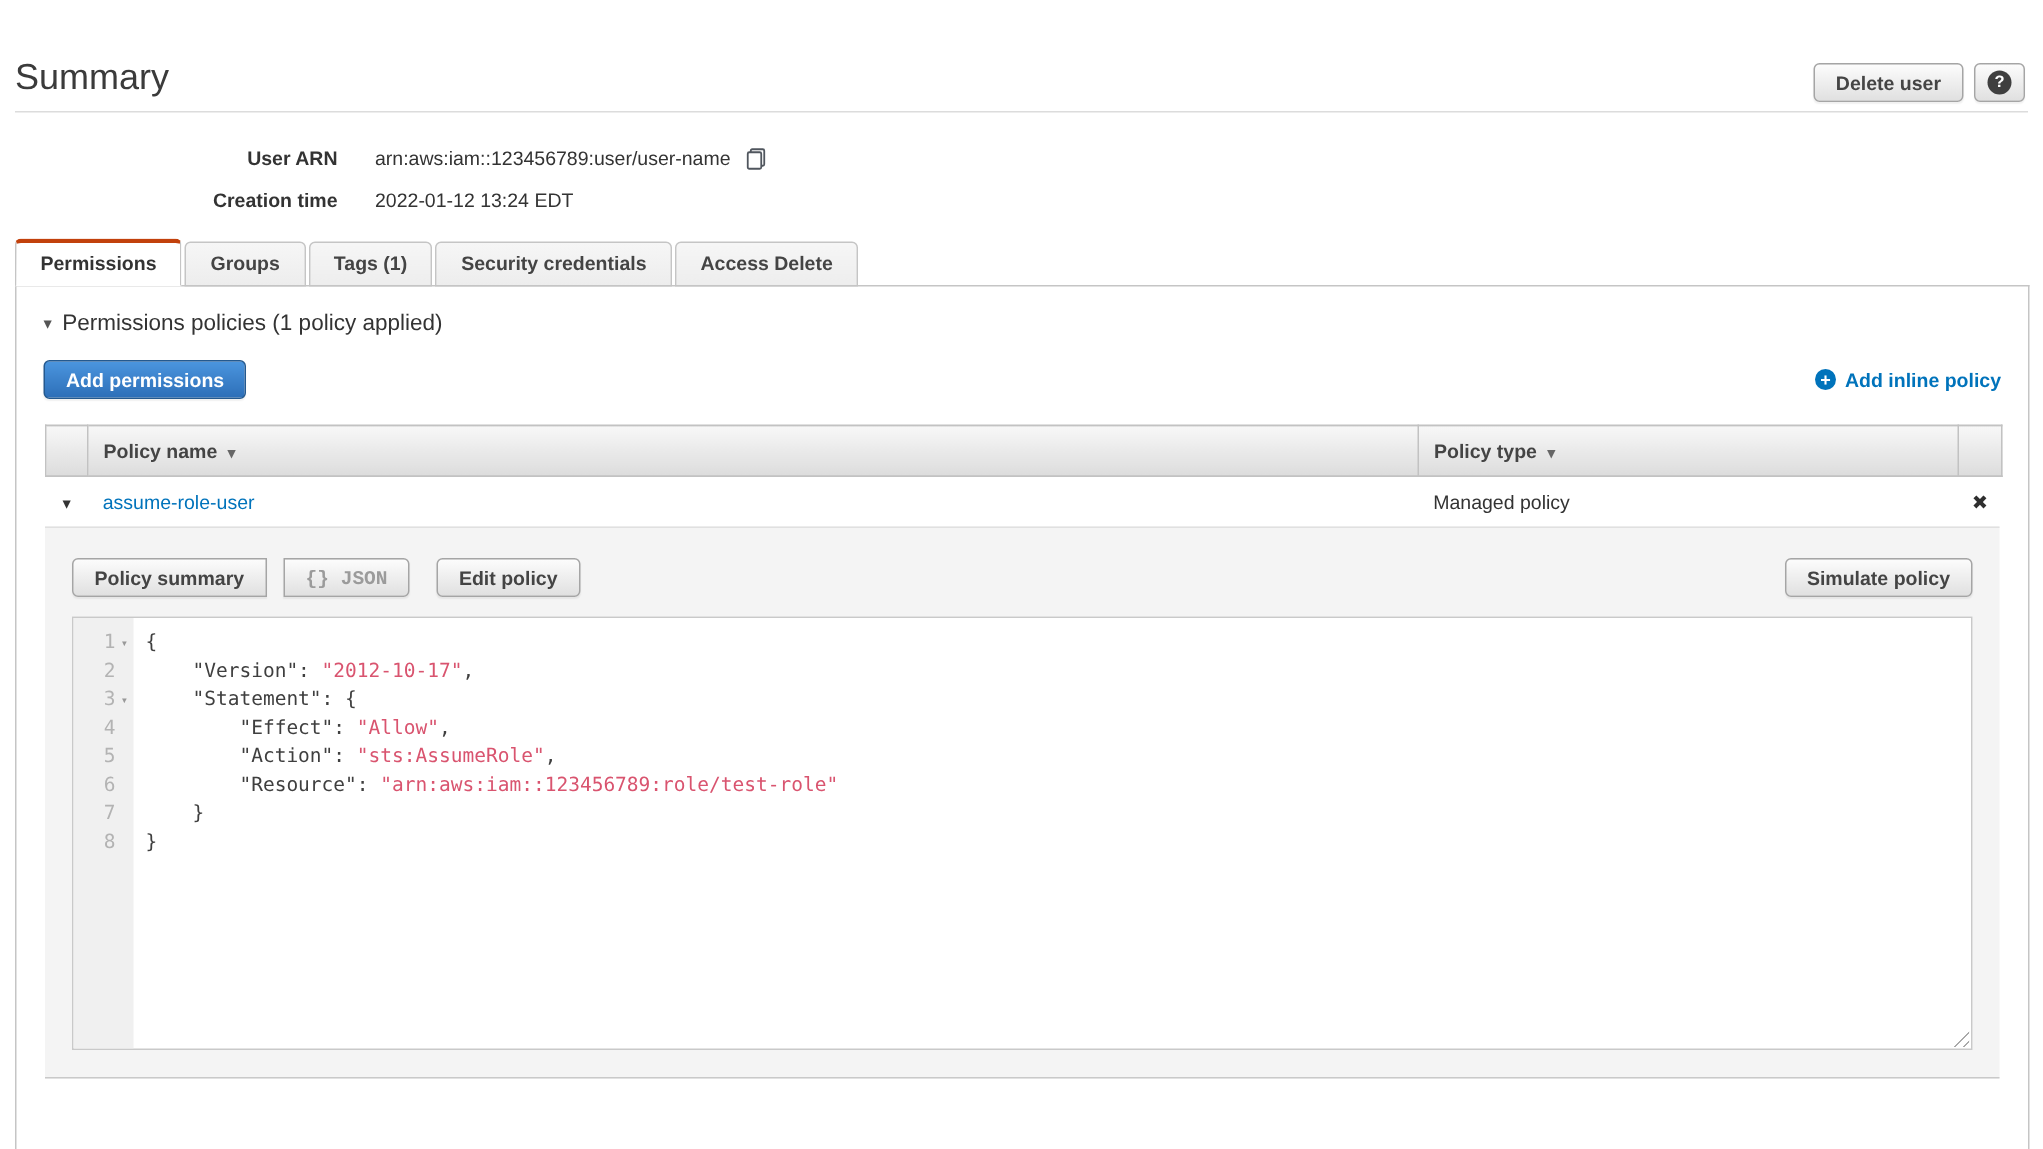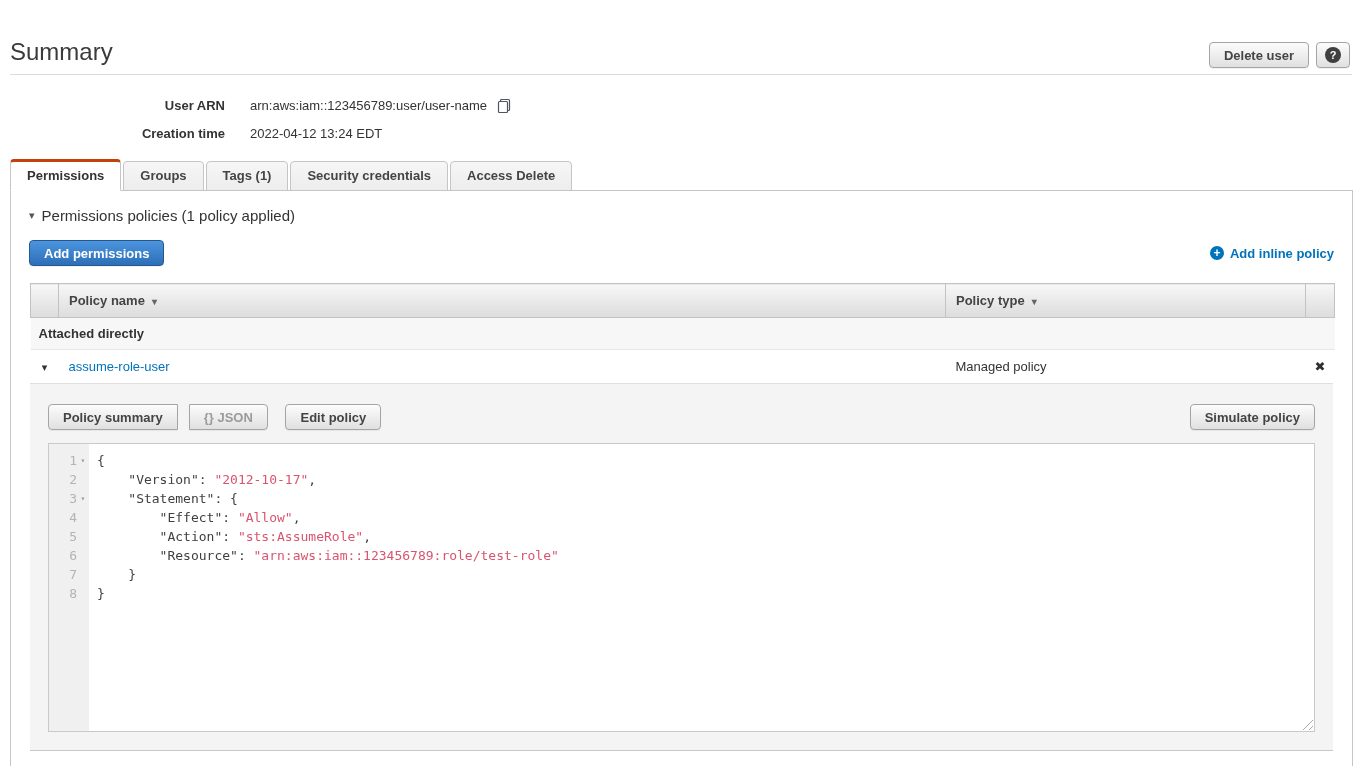--- a/index.html
+++ b/index.html
@@ -94,21 +94,21 @@
   .remove-x { font-size: 13px; color: #2f2f2f; cursor: pointer; }
 
   
   .policy-detail {
     background: #f4f4f4; border-top: 1px solid #e0e0e0; border-bottom: 1px solid #c9c9c9;
     padding: 20px 18px 18px 18px;
   }
   .detail-buttons { display: flex; justify-content: space-between; align-items: center; }
   .seg-group { display: inline-flex; gap: 12px; }
   .seg-group .btn:first-child { border-radius: 4px 0 0 4px; }
-  .seg-group .btn:last-child { border-radius: 0 4px 4px 0; margin-left: -1px; }
+  .seg-group .btn:last-child { border-radius: 0 4px 4px 0; margin-left: -1px; font-family: Liberation Mono, monospace; }
   .btn-muted { color: #9b9b9b; }
   .btn-edit { margin-left: 14px; }
 
   
   .json-editor {
     margin-top: 13px; height: 289px; background: #fff; border: 1px solid #c9c9c9;
     display: flex; position: relative; overflow: hidden;
     font-family: "DejaVu Sans Mono", monospace; font-size: 13px; line-height: 19px;
   }
   .editor-gutter { width: 40px; background: #f0f0f0; padding-top: 7px; color: #b3b3b3; flex: none; }
@@ -146,21 +146,21 @@
       <span class="copy-icon">
         <svg width="16" height="16" viewBox="0 0 16 16">
           <rect x="4.5" y="1.5" width="9" height="11" rx="1" fill="#fff" stroke="#50565e" stroke-width="1.2"></rect>
           <rect x="2.5" y="3.5" width="9" height="11" rx="1" fill="#fff" stroke="#50565e" stroke-width="1.2"></rect>
         </svg>
       </span>
     </div>
   </div>
   <div class="field-row">
     <div class="field-label">Creation time</div>
-    <div class="field-value">2022-04-12 13:24 EDT</div>
+    <div class="field-value">2022-01-12 13:24 EDT</div>
   </div>
 </div>
 
 <div class="tabs">
   <div class="tab active">Permissions</div>
   <div class="tab">Groups</div>
   <div class="tab">Tags (1)</div>
   <div class="tab">Security credentials</div>
   <div class="tab">Access Delete</div>
 </div>
@@ -194,23 +194,20 @@
           <th>
             <span>Policy name</span><span class="sort-caret">▾</span>
           </th>
           <th>
             <span>Policy type</span><span class="sort-caret">▾</span>
           </th>
           <th></th>
         </tr>
       </thead>
       <tbody>
-        <tr class="group-row">
-          <td colspan="4">Attached directly</td>
-        </tr>
         <tr class="policy-row">
           <td class="expander-cell">
             <span class="expander-caret">▾</span>
           </td>
           <td><a class="policy-link">assume-role-user</a></td>
           <td>Managed policy</td>
           <td class="remove-cell">
             <span class="remove-x">✖</span>
           </td>
         </tr>

